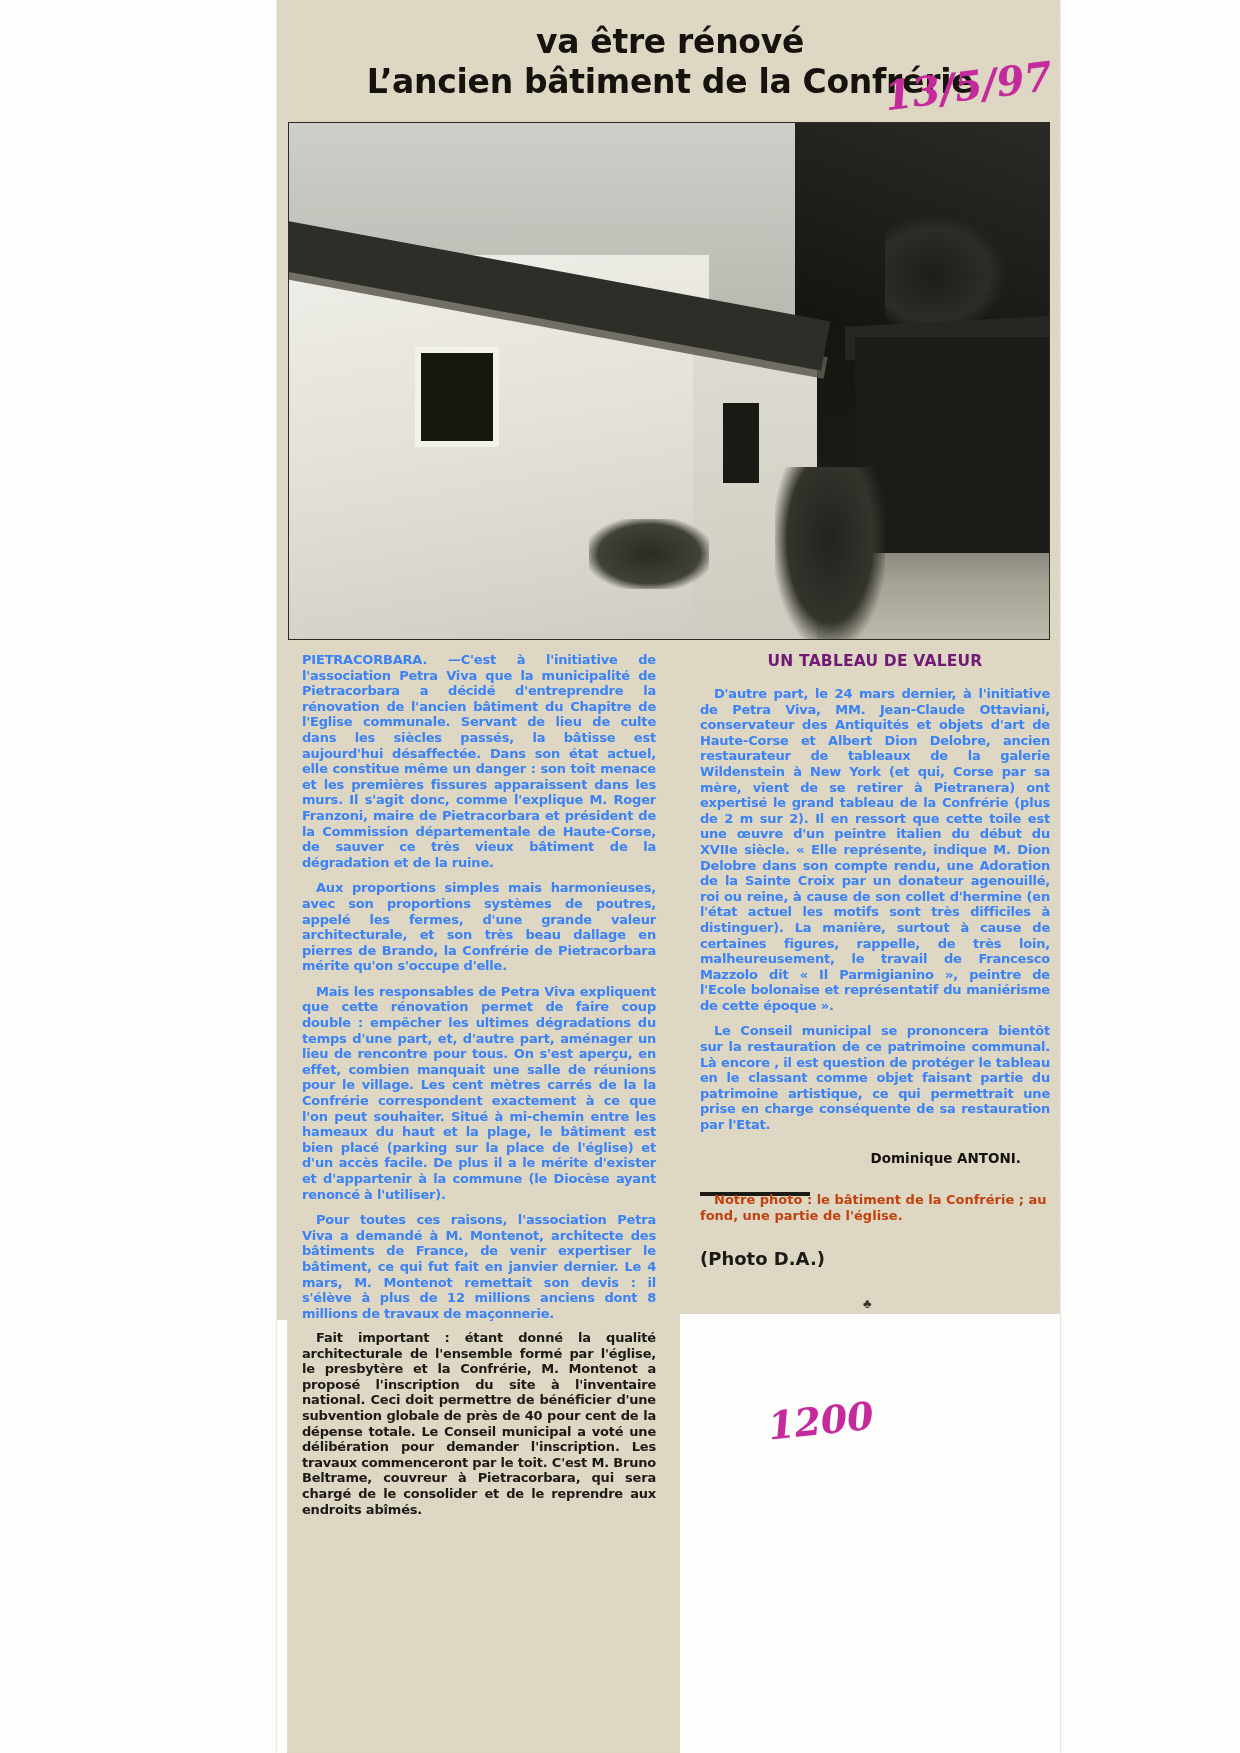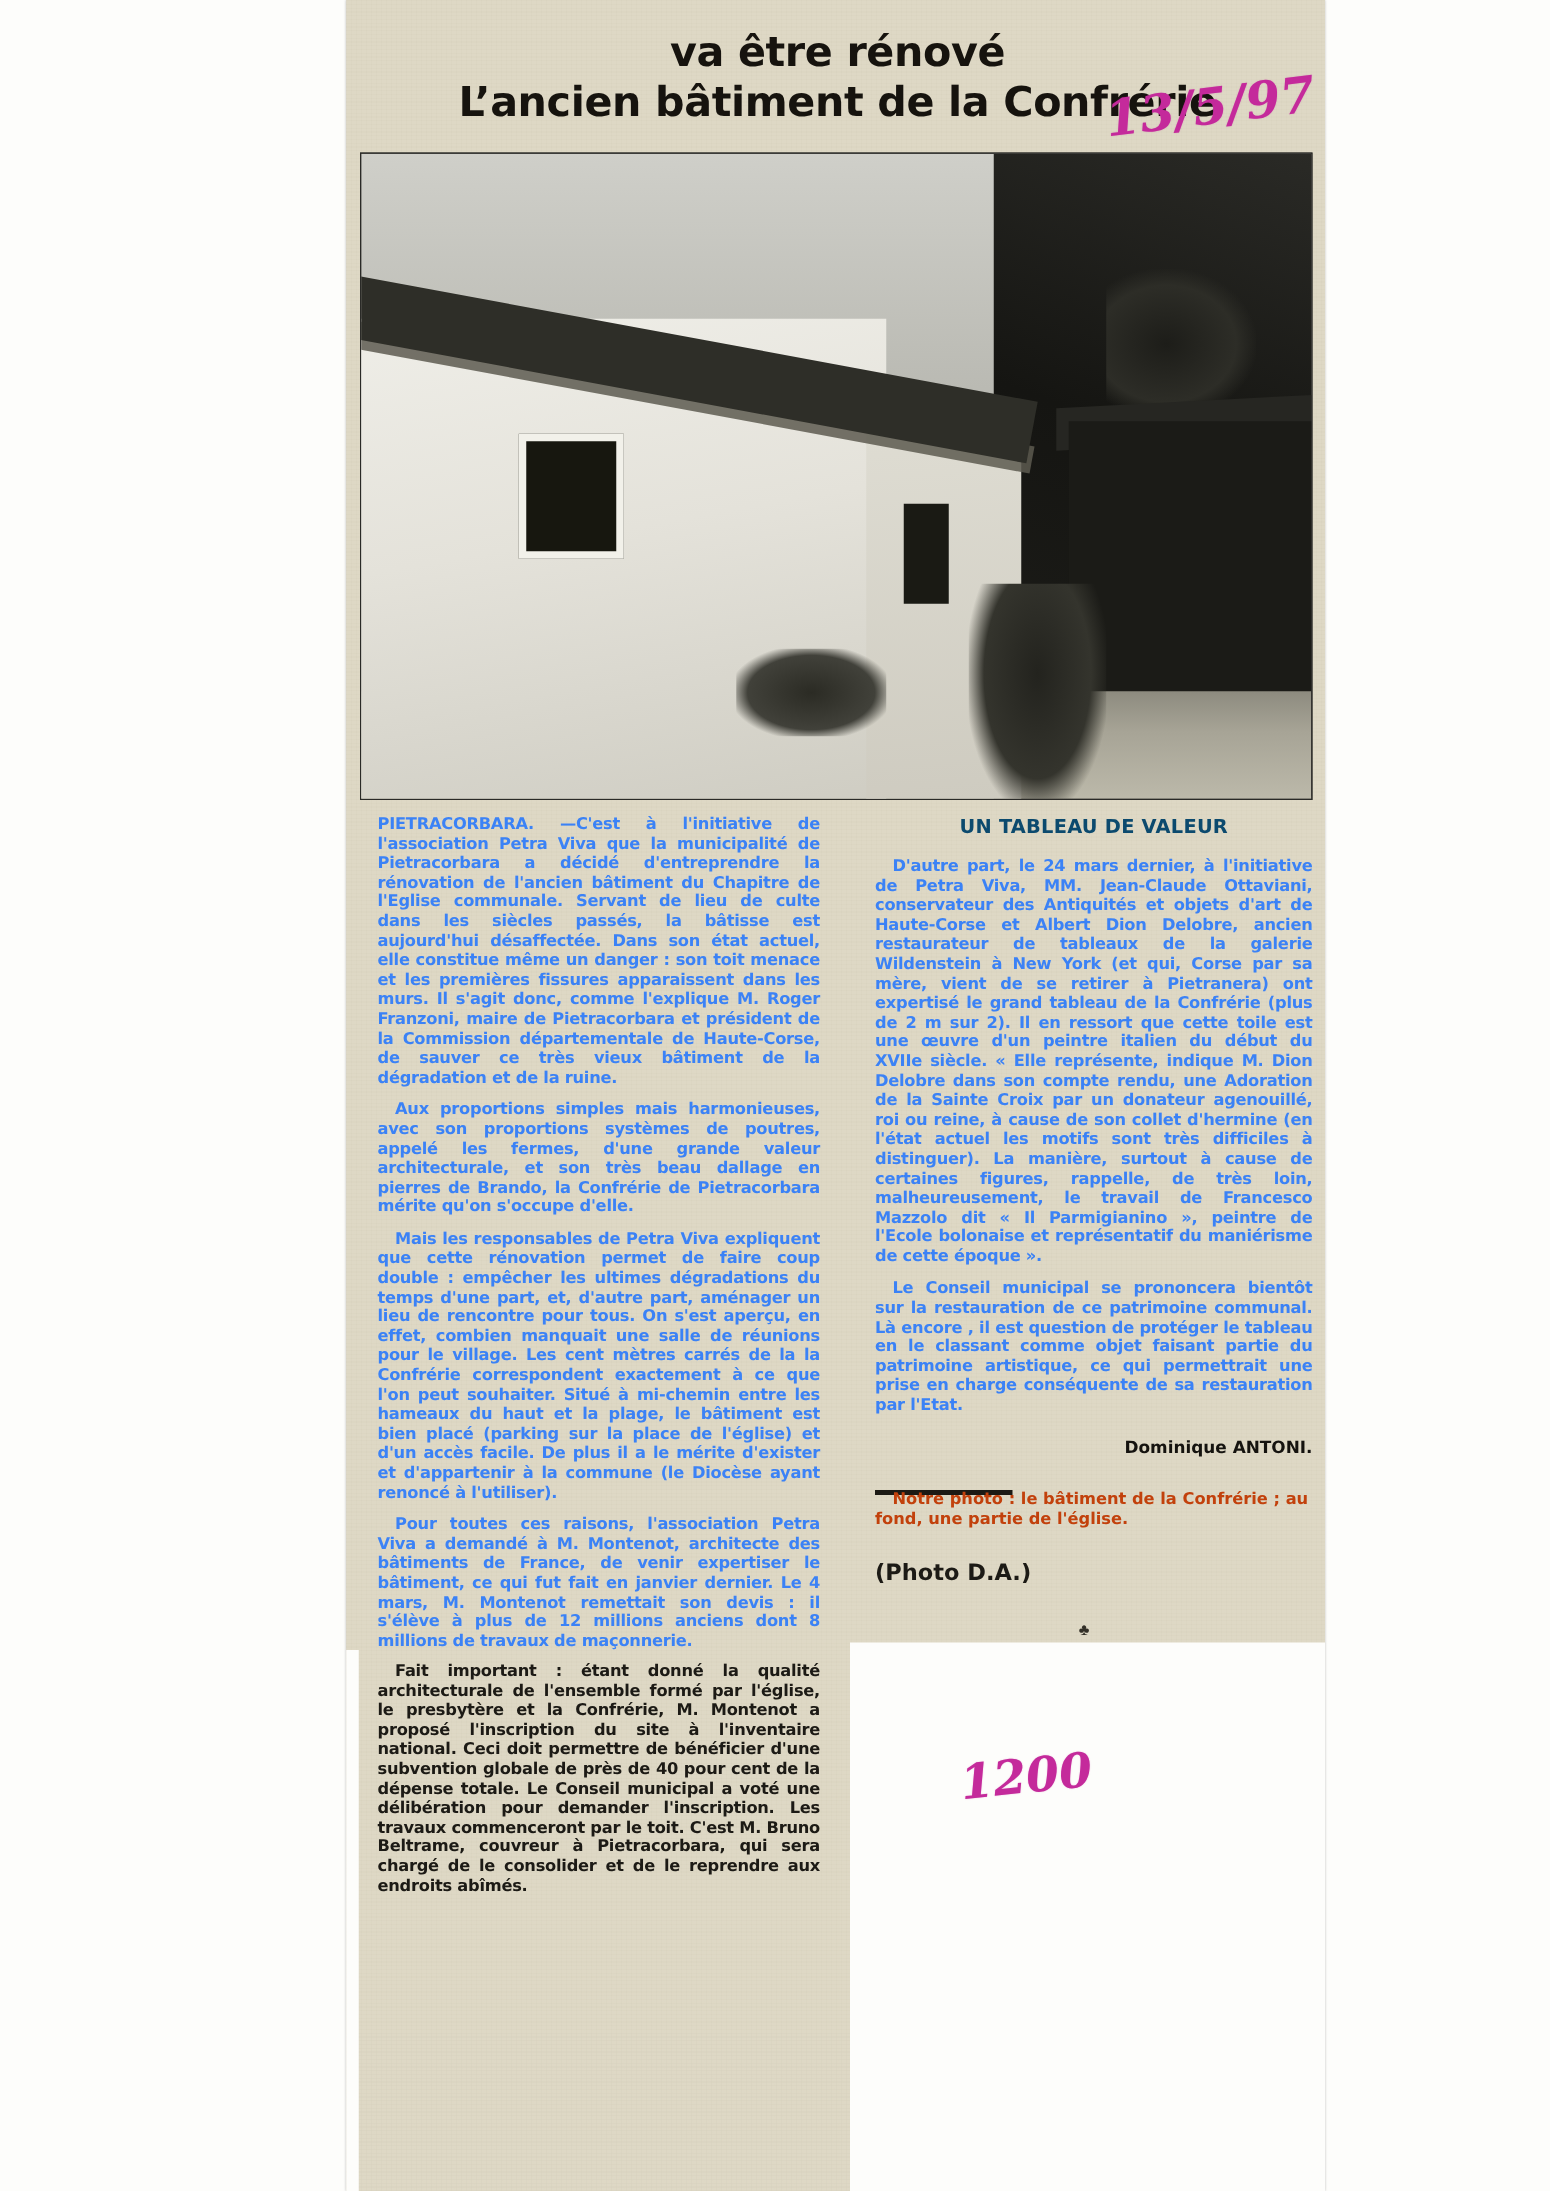--- a/index.html
+++ b/index.html
@@ -224,28 +224,28 @@
   #col-left  { left: 302px; top: 652px; width: 354px; }
   #col-right { left: 700px; top: 652px; width: 350px; }
 
   .subhead {
     position: absolute;
     left: 700px; top: 652px; width: 350px;
     text-align: center;
     font-family: "DejaVu Sans", sans-serif;
     font-weight: bold;
     font-size: 15.5px;
-    color: #0c4a6e;
+    color: #701a75;
     letter-spacing: .2px;
   }
   #col-right { top: 686px; }
 
   .byline {
     position: absolute;
-    left: 700px; top: 1150px; width: 350px;
+    left: 671px; top: 1150px; width: 350px;
     text-align: right;
     font-family: "DejaVu Sans", sans-serif;
     font-weight: bold;
     font-size: 13.5px;
     color: #15130f;
   }
   .rule {
     position: absolute;
     left: 700px; top: 1192px; width: 110px; height: 4px;
     background: #1c1a15;

